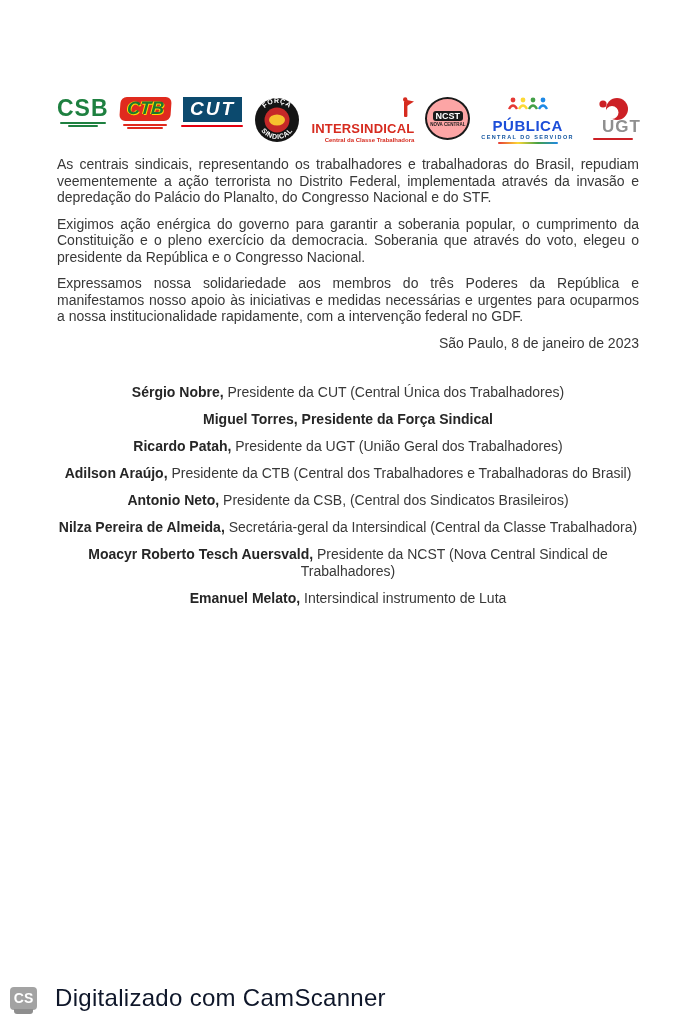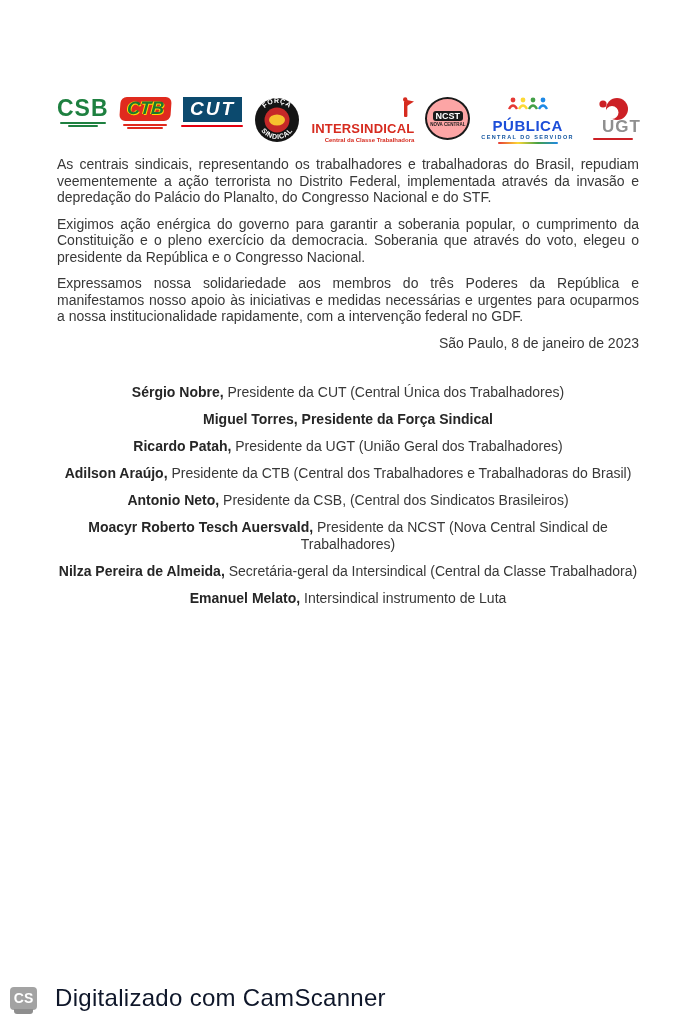--- a/index.html
+++ b/index.html
@@ -176,22 +176,22 @@
       <p>Expressamos nossa solidariedade aos membros do três Poderes da República e manifestamos nosso apoio às iniciativas e medidas necessárias e urgentes para ocuparmos a nossa institucionalidade rapidamente, com a intervenção federal no GDF.</p>
       <div class="dateline">São Paulo, 8 de janeiro de 2023</div>
     </div>
 
     <div class="signatures">
       <p><span class="sig-name">Sérgio Nobre,</span><span> Presidente da CUT (Central Única dos Trabalhadores)</span></p>
       <p><span class="sig-name">Miguel Torres, Presidente da Força Sindical</span><span></span></p>
       <p><span class="sig-name">Ricardo Patah,</span><span> Presidente da UGT (União Geral dos Trabalhadores)</span></p>
       <p><span class="sig-name">Adilson Araújo,</span><span> Presidente da CTB (Central dos Trabalhadores e Trabalhadoras do Brasil)</span></p>
       <p><span class="sig-name">Antonio Neto,</span><span> Presidente da CSB, (Central dos Sindicatos Brasileiros)</span></p>
+      <p><span class="sig-name">Nilza Pereira de Almeida,</span><span> Secretária-geral da Intersindical (Central da Classe Trabalhadora)</span></p>
       <p><span class="sig-name">Moacyr Roberto Tesch Auersvald,</span><span> Presidente da NCST (Nova Central Sindical de Trabalhadores)</span></p>
-      <p><span class="sig-name">Nilza Pereira de Almeida,</span><span> Secretária-geral da Intersindical (Central da Classe Trabalhadora)</span></p>
       <p><span class="sig-name">Emanuel Melato,</span><span> Intersindical instrumento de Luta</span></p>
     </div>
   </div>
 
   <div class="watermark">
     <div class="cs-badge">
       <span>CS</span>
       <div class="cs-tab"></div>
     </div>
     <div class="watermark-text">Digitalizado com CamScanner</div>

